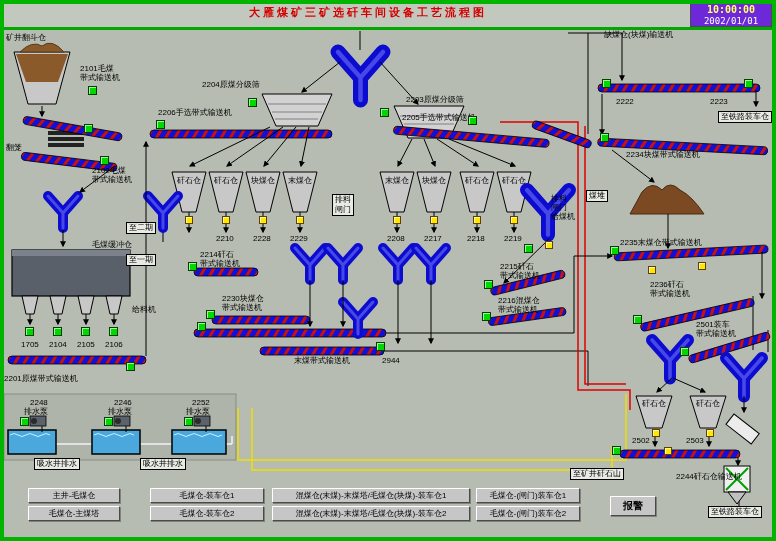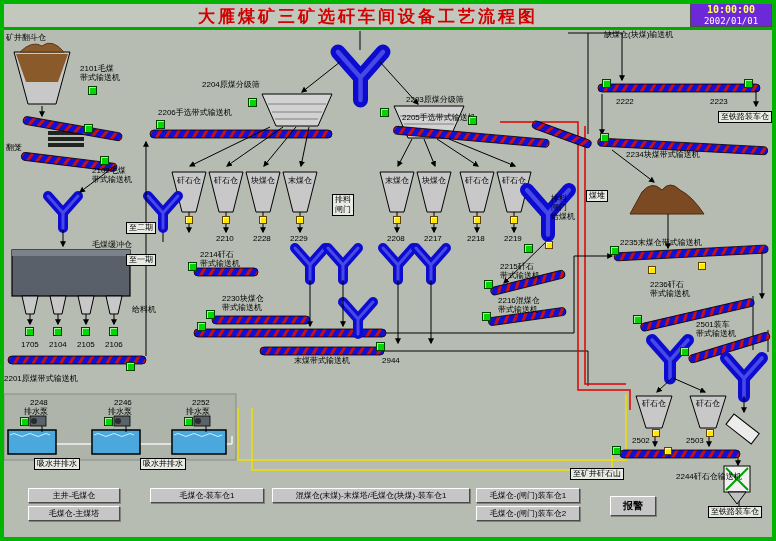--- a/index.html
+++ b/index.html
@@ -1,20 +1,20 @@
 <!DOCTYPE html>
 <html><head>
 <meta charset="utf-8">
 <style>
 *{margin:0;padding:0;box-sizing:border-box}
 html,body{width:776px;height:541px;overflow:hidden;background:#888}
 .screen{position:relative;width:776px;height:541px;background:#b6bcb2;font-family:"Liberation Sans",sans-serif}
 .frame{position:absolute;inset:0;border:4px solid #00b400;z-index:10;pointer-events:none}
 .titlebar{position:absolute;left:0;top:0;width:776px;height:30px;background:#c2c8be;border-bottom:3px solid #00a800;z-index:3}
-.title{position:absolute;left:60px;right:100px;top:5px;text-align:center;font-size:17px;font-weight:bold;color:#d40000;letter-spacing:3px;z-index:4}
+.title{position:absolute;left:60px;right:100px;top:5px;text-align:center;font-size:11px;font-weight:bold;color:#d40000;letter-spacing:3px;z-index:4}
 .clock{position:absolute;right:4px;top:3px;width:82px;height:24px;background:#6d28d9;border:1px solid #4a4a4a;text-align:center;z-index:5}
 .clock .t{display:block;color:#ffff66;font:bold 10px "DejaVu Sans Mono",monospace;line-height:12px}
 .clock .d{display:block;color:#ffffff;font:9px "DejaVu Sans Mono",monospace;line-height:10px}
 .gfx{position:absolute;left:0;top:0;z-index:1}
 .lbl{position:absolute;font-size:8px;line-height:9px;color:#000;white-space:pre-line;z-index:5}
 .tag{background:#e8eae4;border:1px solid #000;padding:0 2px;line-height:10px}
 .ind{position:absolute;width:9px;height:9px;background:#00d800;border:1px solid #004000;box-shadow:inset 1px 1px 0 rgba(255,255,255,.65);z-index:6}
 .ind.y{width:8px;height:8px;background:#ffe800;border-color:#604000}
 .btn{position:absolute;height:15px;background:#c6c6c6;border:1px solid;border-color:#fff #4a4a4a #4a4a4a #fff;box-shadow:1px 1px 0 rgba(0,0,0,.3);font-size:8px;line-height:13px;text-align:center;z-index:7;cursor:pointer;overflow:hidden;color:#000}
 .btn.alarm{height:20px;line-height:18px;font-size:10px;font-weight:bold}
@@ -401,19 +401,21 @@
   <div class="ind y" style="left:652px;top:429px"></div>
   <div class="ind y" style="left:706px;top:429px"></div>
   <div class="ind y" style="left:545px;top:241px"></div>
   <div class="ind y" style="left:648px;top:266px"></div>
   <div class="ind y" style="left:698px;top:262px"></div>
   <div class="ind y" style="left:664px;top:447px"></div>
 
   <div class="btn" style="left:28px;top:488px;width:92px">主井-毛煤仓</div>
   <div class="btn" style="left:28px;top:506px;width:92px">毛煤仓-主煤塔</div>
   <div class="btn" style="left:150px;top:488px;width:114px">毛煤仓-装车仓1</div>
+  <div class="btn" style="left:150px;top:506px;width:114px">毛煤仓-装车仓2</div>
   <div class="btn" style="left:272px;top:488px;width:198px">混煤仓(末煤)-末煤塔/毛煤仓(块煤)-装车仓1</div>
+  <div class="btn" style="left:272px;top:506px;width:198px">混煤仓(末煤)-末煤塔/毛煤仓(块煤)-装车仓2</div>
   <div class="btn" style="left:476px;top:488px;width:104px">毛煤仓-(闸门)装车仓1</div>
   <div class="btn" style="left:476px;top:506px;width:104px">毛煤仓-(闸门)装车仓2</div>
   <div class="btn alarm" style="left:610px;top:496px;width:46px">报警</div>
 
   <div class="frame"></div>
 </div>
 
 </body></html>

